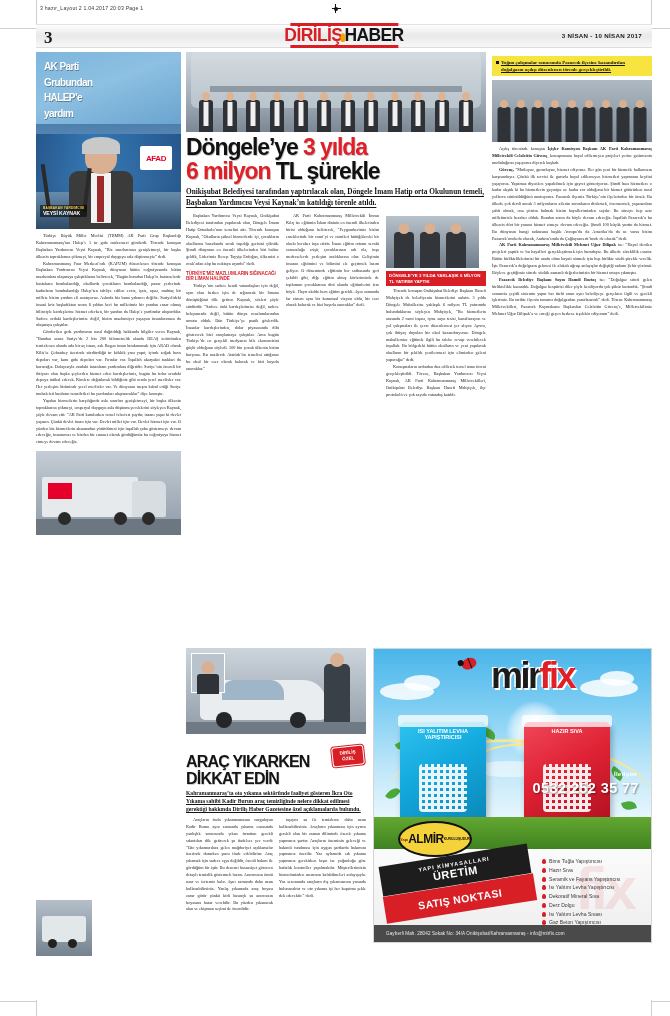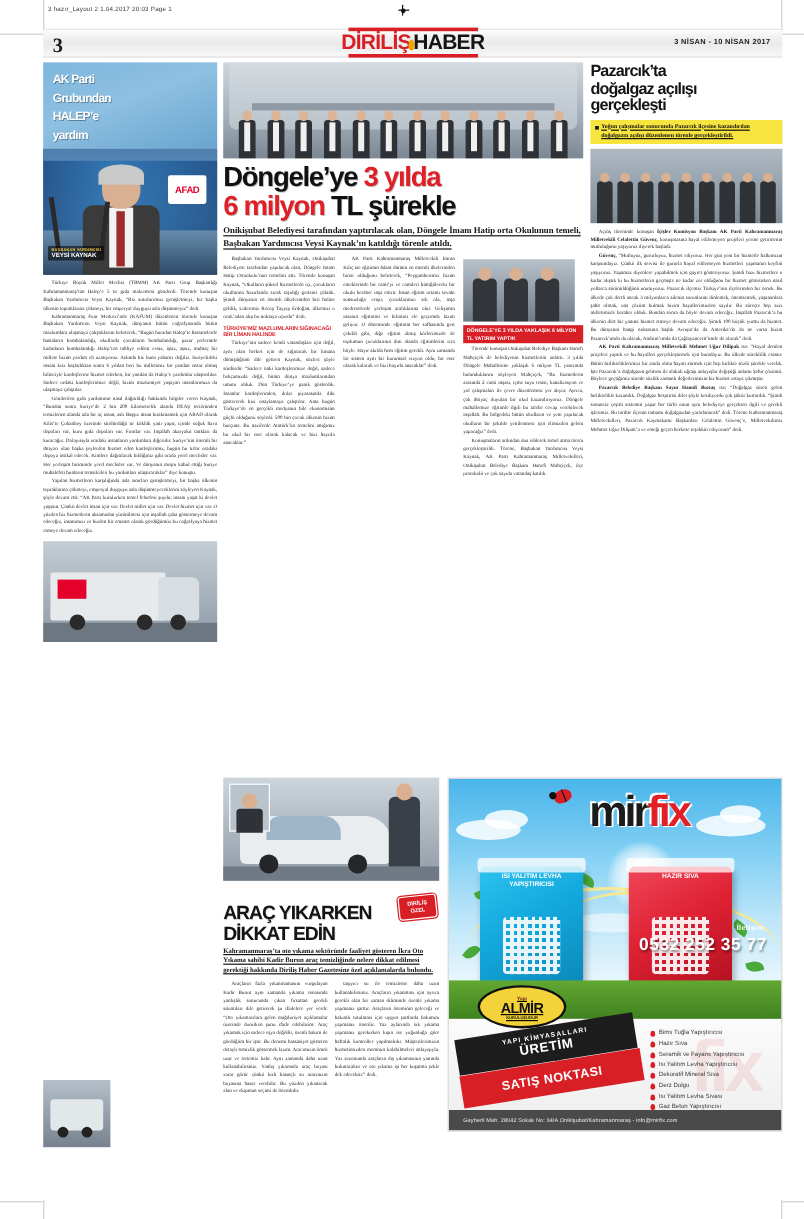--- a/index.html
+++ b/index.html
@@ -229,21 +229,21 @@
   .leaf { position:absolute; width:14px; height:9px; background:#4aa93a; border-radius:0 70% 0 70%; transform:rotate(-25deg); }
   .swoosh { position:absolute; width:180px; height:70px; border-top:3px solid rgba(255,233,130,.85); border-radius:50%; }
   .ad-grass { position:absolute; left:0; top:168px; width:279px; height:36px;
     background:linear-gradient(180deg,#62a831 0%, #3c7d1e 100%); }
   .ad-white { position:absolute; left:0; top:200px; width:279px; height:95px; background:linear-gradient(180deg,#fbfbfb,#ededed); }
   .ad-contact-lbl { position:absolute; right:14px; top:122px; font-family:"Liberation Sans",sans-serif;
     font-weight:bold; font-size:6px; color:#ffffff; letter-spacing:.3px; }
   .ad-phone { position:absolute; right:12px; top:131px; font-family:"Liberation Sans",sans-serif;
     font-weight:bold; font-size:14.5px; color:#ffffff; letter-spacing:.4px; text-shadow:1px 1px 2px rgba(0,0,0,.45); }
   .almir { position:absolute; left:24px; top:172px; width:74px; height:36px; border-radius:50%;
-    background:#f4d23a; border:2px solid #111; display:flex; flex-direction:column; align-items:center; justify-content:center;text-decoration:underline; }
+    background:#f4d23a; border:2px solid #111; display:flex; flex-direction:row; align-items:center; justify-content:center; }
   .almir .a1 { font-family:"Liberation Sans",sans-serif; font-weight:bold; font-size:12px; color:#111; letter-spacing:-.5px; line-height:12px;}
   .almir .a0 { font-family:"Liberation Sans",sans-serif; font-weight:bold; font-size:4px; color:#7a1c1c; }
   .almir .a2 { font-family:"Liberation Sans",sans-serif; font-weight:bold; font-size:3.4px; color:#111; }
   .ribbon-black { position:absolute; left:6px; top:206px; width:150px; height:30px; background:#1d1d1d;
     transform:rotate(-9deg); display:flex; flex-direction:column; align-items:center; justify-content:center; }
   .ribbon-black .r1 { font-family:"Liberation Sans",sans-serif; font-weight:bold; font-size:5.5px; color:#fff; letter-spacing:1px; }
   .ribbon-black .r2 { font-family:"Liberation Sans",sans-serif; font-weight:bold; font-size:11px; color:#fff; letter-spacing:.5px; }
   .ribbon-red { position:absolute; left:10px; top:236px; width:152px; height:27px; background:#d81f26;
     transform:rotate(-9deg); display:flex; align-items:center; justify-content:center; }
   .ribbon-red .r3 { font-family:"Liberation Sans",sans-serif; font-weight:bold; font-size:10.5px; color:#fff; letter-spacing:.4px; }
@@ -452,25 +452,20 @@
         <div class="redbox">DÖNGELE’YE 3 YILDA YAKLAŞIK 6 MİLYON TL YATIRIM YAPTIK</div>
         <div class="jtext">
           <p>Törende konuşan Onikişubat Belediye Başkanı Hanefi Mahçiçek de belediyenin hizmetlerini anlattı. 3 yılda Döngele Mahallesine yaklaşık 6 milyon TL yatırımda bulunduklarını söyleyen Mahçiçek, “Bu hizmetlerin arasında 2 cami inşası, içme suyu tesisi, kanalizasyon ve yol çalışmaları ile çevre düzenlemesi yer alıyor. Ayrıca, çok ihtiyaç duyulan bir okul kazandırıyoruz. Döngele mahallemize eğitimle ilgili bu talebe cevap verebilecek inşallah. Bu bölgedeki bütün okulların ve yeni yapılacak okulların bir şekilde yenilenmesi için elimizden geleni yapacağız” dedi.</p>
           <p>Konuşmaların ardından dua edilerek temel atma töreni gerçekleştirildi. Törene, Başbakan Yardımcısı Veysi Kaynak, AK Parti Kahramanmaraş Milletvekilleri, Onikişubat Belediye Başkanı Hanefi Mahçiçek, ilçe protokolü ve çok sayıda vatandaş katıldı.</p>
         </div>
       </div>
     </div>
   </div>
 
   <div class="col right-col">
-    <div class="rc-head">
-      <div class="ln">Pazarcık’ta</div>
-      <div class="ln"><span class="orange">doğalgaz</span><span> açılışı</span></div>
-      <div class="ln">gerçekleşti</div>
-    </div>
 
     <div class="yellow-box">Yoğun çalışmalar sonucunda Pazarcık ilçesine kazandırılan doğalgazın açılışı düzenlenen törenle gerçekleştirildi.</div>
 
     <div class="rc-photo">
       <div class="row">
         <div class="p">
             <div class="b"></div>
             <div class="h"></div>
           </div>
         <div class="p">

